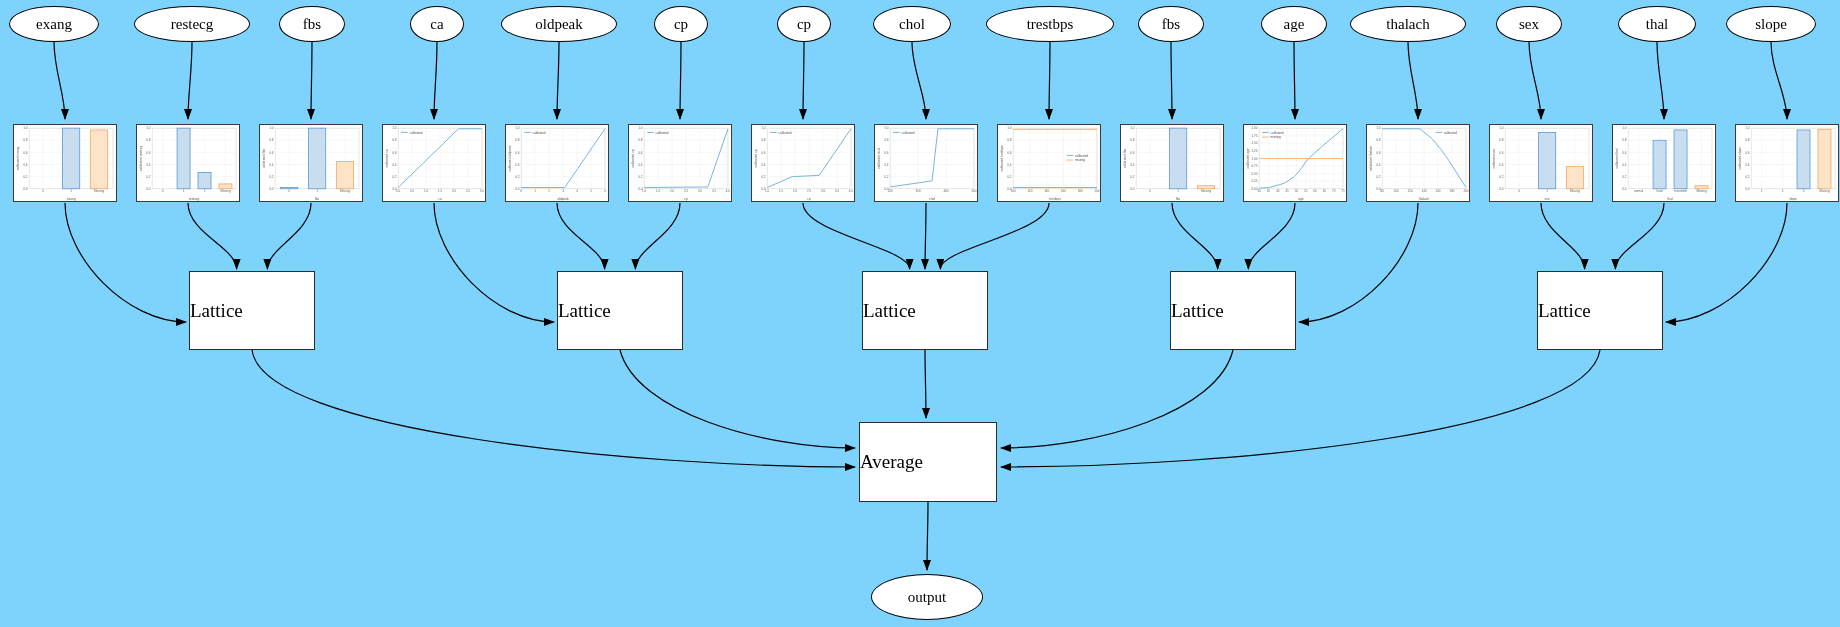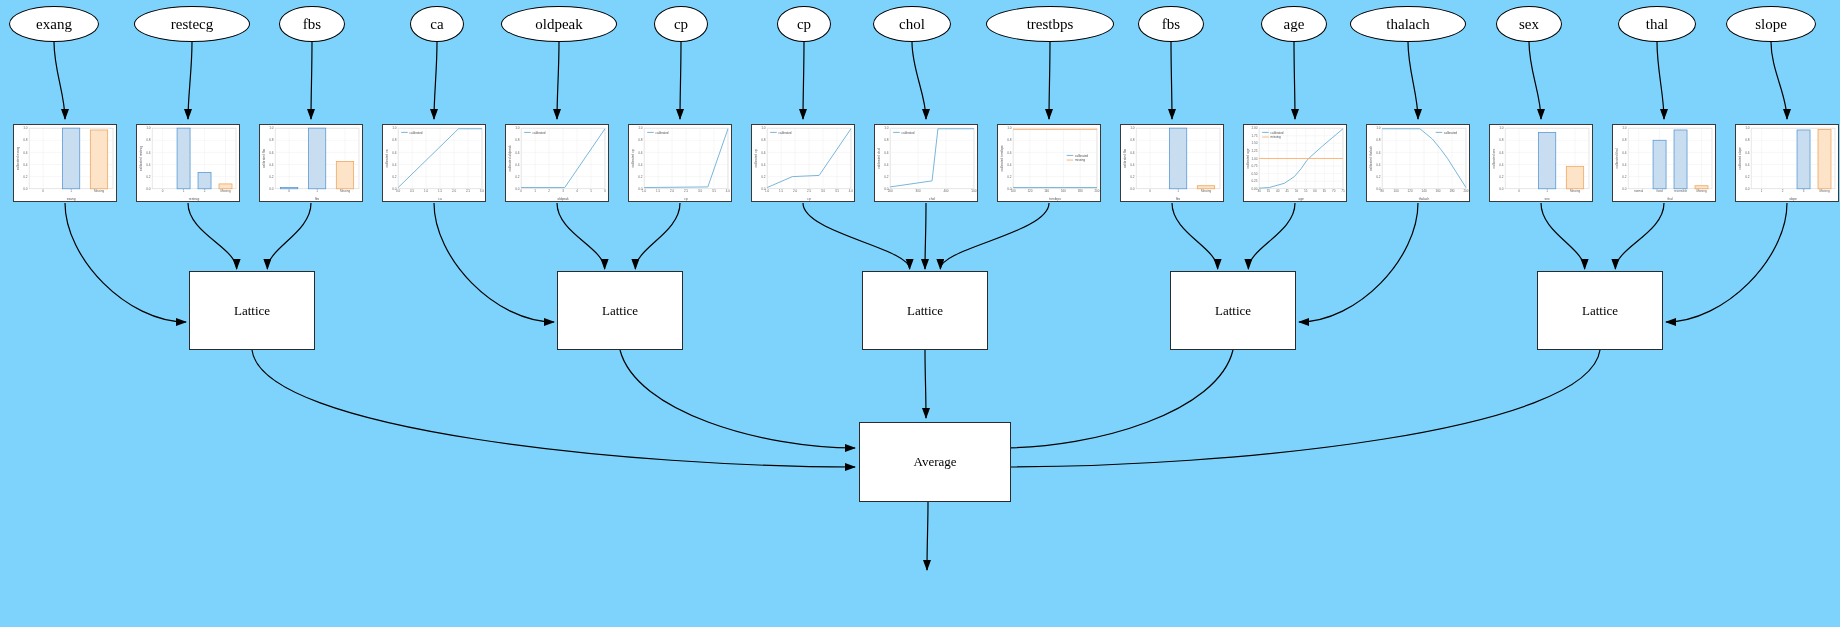--- a/index.html
+++ b/index.html
@@ -4,22 +4,22 @@
 <style>
   html,body{margin:0;padding:0;background:#ffffff;}
   #canvas{position:relative;width:1840px;height:627px;background:#7dd3fc;
           font-family:"Liberation Serif",serif;overflow:hidden;}
   .ellipse{position:absolute;border:1.3px solid #000;border-radius:50%;
            display:flex;align-items:center;justify-content:center;
            font-size:15px;color:#000;background:#fff;box-sizing:border-box;}
   .chartnode{position:absolute;border:1.5px solid #3a3a3a;background:#fff;box-sizing:border-box;}
   .chartnode svg{display:block;width:100%;height:100%;}
   .box{position:absolute;border:1.4px solid #2b2b2b;background:#fff;
-       display:flex;align-items:center;justify-content:center;
-       font-size:13px;color:#000;box-sizing:border-box;}
+       display:flex;align-items:center;justify-content:flex-start;
+       font-size:19px;color:#000;box-sizing:border-box;}
   #edges{position:absolute;left:0;top:0;pointer-events:none;}
 </style>
 </head>
 <body>
 
 <div id="canvas">
   <svg id="edges" width="1840" height="627">
     <defs>
       <marker id="arrow" markerUnits="userSpaceOnUse" markerWidth="12" markerHeight="9" refX="10" refY="4" orient="auto">
         <path d="M0,0 L11,4 L0,8 z" fill="#000"></path>
@@ -611,16 +611,19 @@
     </div>
     <div class="box" style="left: 862px; top: 271px; width: 126px; height: 79px;">
       <span>Lattice</span>
     </div>
     <div class="box" style="left: 1170px; top: 271px; width: 126px; height: 79px;">
       <span>Lattice</span>
     </div>
     <div class="box" style="left: 1537px; top: 271px; width: 126px; height: 79px;">
       <span>Lattice</span>
     </div>
-    <div class="box" style="left: 859px; top: 422px; width: 152px; height: 80px;">
+    <div class="box" style="left: 859px; top: 422px; width: 138px; height: 80px;">
       <span>Average</span>
+    </div>
+    <div class="ellipse" style="left: 871px; top: 574px; width: 112px; height: 46px;">
+      <span>output</span>
     </div>
   </div>
 
 </body></html>

